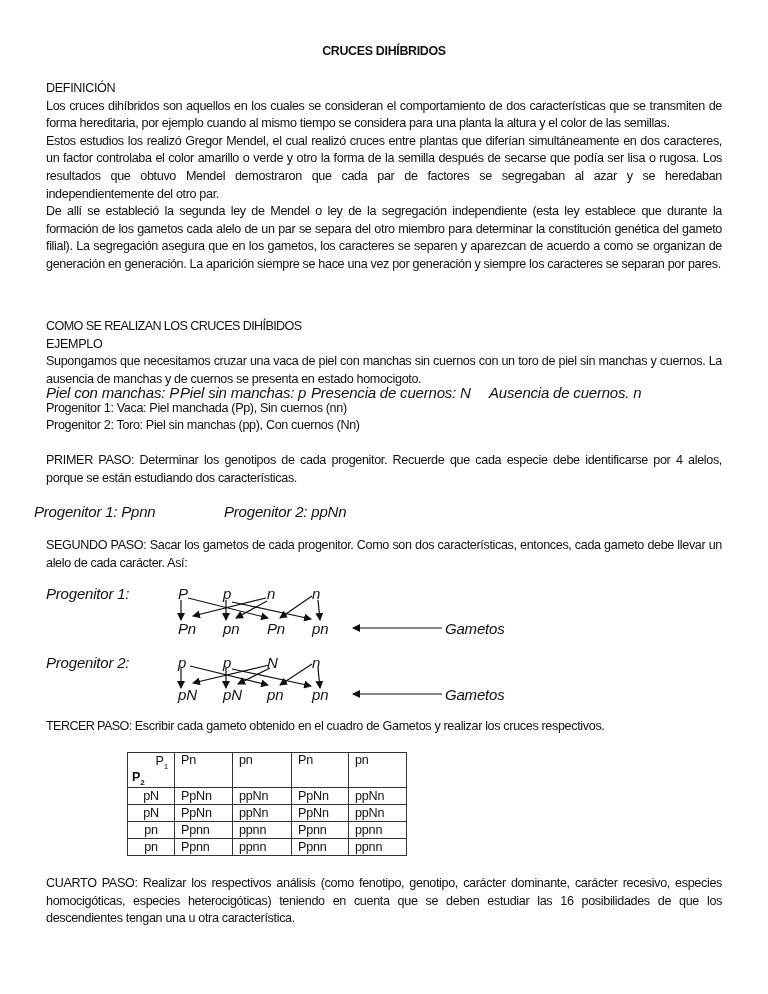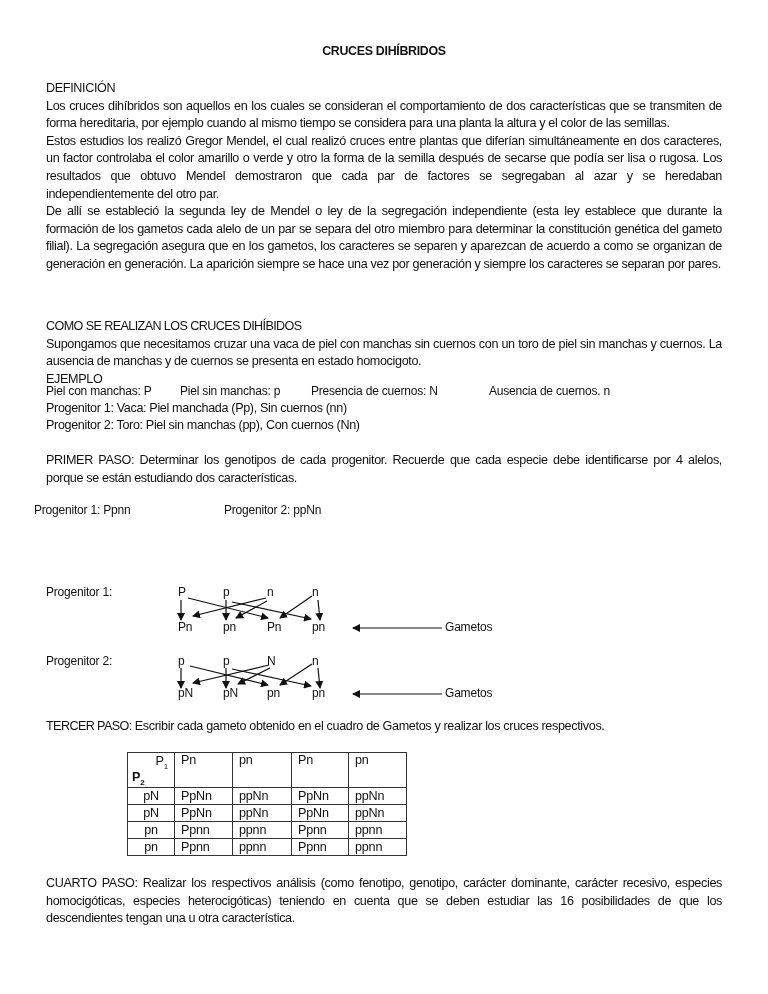--- a/index.html
+++ b/index.html
@@ -5,21 +5,21 @@
   html, body { margin: 0; padding: 0; background: #ffffff; }
   body { width: 768px; height: 994px; position: relative; overflow: hidden;
          font-family: "Liberation Sans Narrow", "Liberation Sans", sans-serif; color: #111; }
   .page { position: absolute; left: 0; top: 0; width: 696px; height: 994px; }
   .txt { position: absolute; left: 46px; width: 676px; font-size: 12.6px; line-height: 17.6px;
          letter-spacing: -0.35px; text-align: justify; }
   .title { position: absolute; top: 44px; left: 0; width: 768px; text-align: center;
            font-weight: bold; font-size: 12.4px; letter-spacing: -0.3px; }
   .b { font-weight: normal; }
   .line { position: absolute; left: 46px; font-size: 12.6px; letter-spacing: -0.35px; white-space: nowrap; }
-  .abs { position: absolute; font-size: 12px; letter-spacing: -0.2px; white-space: nowrap; }
+  .abs { position: absolute; font-size: 15px; letter-spacing: -0.2px; white-space: nowrap; font-style: italic; }
   svg.arrows { position: absolute; left: 0; top: 0; width: 768px; height: 994px; pointer-events: none; }
   table.punnett { position: absolute; left: 127px; top: 752px; border-collapse: collapse;
                   font-size: 12.6px; letter-spacing: -0.2px; }
   table.punnett td { border: 1px solid #333; padding: 0 6px; height: 16px; text-align: left; }
   table.punnett td.rh { text-align: center; width: 34px; }
   table.punnett td.c1 { width: 45px; }
   table.punnett td.c2 { width: 46px; }
   table.punnett td.c3 { width: 44px; }
   table.punnett td.c4 { width: 45px; }
   table.punnett tr.hdr td { height: 34px; vertical-align: top; }
@@ -37,36 +37,39 @@
 
   <div class="txt" style="top:80px;">
     <div class="b">DEFINICIÓN</div>
     <div>Los cruces dihíbridos son aquellos en los cuales se consideran el comportamiento de dos características que se transmiten de forma hereditaria, por ejemplo cuando al mismo tiempo se considera para una planta la altura y el color de las semillas.</div>
     <div>Estos estudios los realizó Gregor Mendel, el cual realizó cruces entre plantas que diferían simultáneamente en dos caracteres, un factor controlaba el color amarillo o verde y otro la forma de la semilla después de secarse que podía ser lisa o rugosa. Los resultados que obtuvo Mendel demostraron que cada par de factores se segregaban al azar y se heredaban independientemente del otro par.</div>
     <div>De allí se estableció la segunda ley de Mendel o ley de la segregación independiente (esta ley establece que durante la formación de los gametos cada alelo de un par se separa del otro miembro para determinar la constitución genética del gameto filial). La segregación asegura que en los gametos, los caracteres se separen y aparezcan de acuerdo a como se organizan de generación en generación. La aparición siempre se hace una vez por generación y siempre los caracteres se separan por pares.</div>
   </div>
 
   <div class="txt" style="top:318px;">
     <div class="b" style="letter-spacing:-0.6px;">COMO SE REALIZAN LOS CRUCES DIHÍBIDOS</div>
+    <div>EJEMPLO</div>
     <div>Supongamos que necesitamos cruzar una vaca de piel con manchas sin cuernos con un toro de piel sin manchas y cuernos. La ausencia de manchas y de cuernos se presenta en estado homocigoto.</div>
-    <div>EJEMPLO</div>
   </div>
   <div class="abs" style="left:46px; top:384px;">Piel con manchas: P</div>
   <div class="abs" style="left:180px; top:384px;">Piel sin manchas: p</div>
   <div class="abs" style="left:311px; top:384px;">Presencia de cuernos: N</div>
   <div class="abs" style="left:489px; top:384px;">Ausencia de cuernos. n</div>
   <div class="line" style="top:401px;">Progenitor 1: Vaca: Piel manchada (Pp), Sin cuernos (nn)</div>
   <div class="line" style="top:418px;">Progenitor 2: Toro: Piel sin manchas (pp), Con cuernos (Nn)</div>
 
   <div class="txt" style="top:452px;">
     <span class="b">PRIMER PASO:</span><span> Determinar los genotipos de cada progenitor. Recuerde que cada especie debe identificarse por 4 alelos, porque se están estudiando dos características.</span>
   </div>
   <div class="abs" style="left:34px; top:503px;">Progenitor 1: Ppnn</div>
   <div class="abs" style="left:224px; top:503px;">Progenitor 2: ppNn</div>
 
+  <div class="txt" style="top:537px;">
+    <span class="b">SEGUNDO PASO:</span><span> Sacar los gametos de cada progenitor. Como son dos características, entonces, cada gameto debe llevar un alelo de cada carácter. Así:</span>
+  </div>
 
   <div class="abs" style="left:46px; top:585px;">Progenitor 1:</div>
   <div class="abs" style="left:178px; top:585px;">P</div>
   <div class="abs" style="left:223px; top:585px;">p</div>
   <div class="abs" style="left:267px; top:585px;">n</div>
   <div class="abs" style="left:312px; top:585px;">n</div>
   <div class="abs" style="left:178px; top:620px;">Pn</div>
   <div class="abs" style="left:223px; top:620px;">pn</div>
   <div class="abs" style="left:267px; top:620px;">Pn</div>
   <div class="abs" style="left:312px; top:620px;">pn</div>

